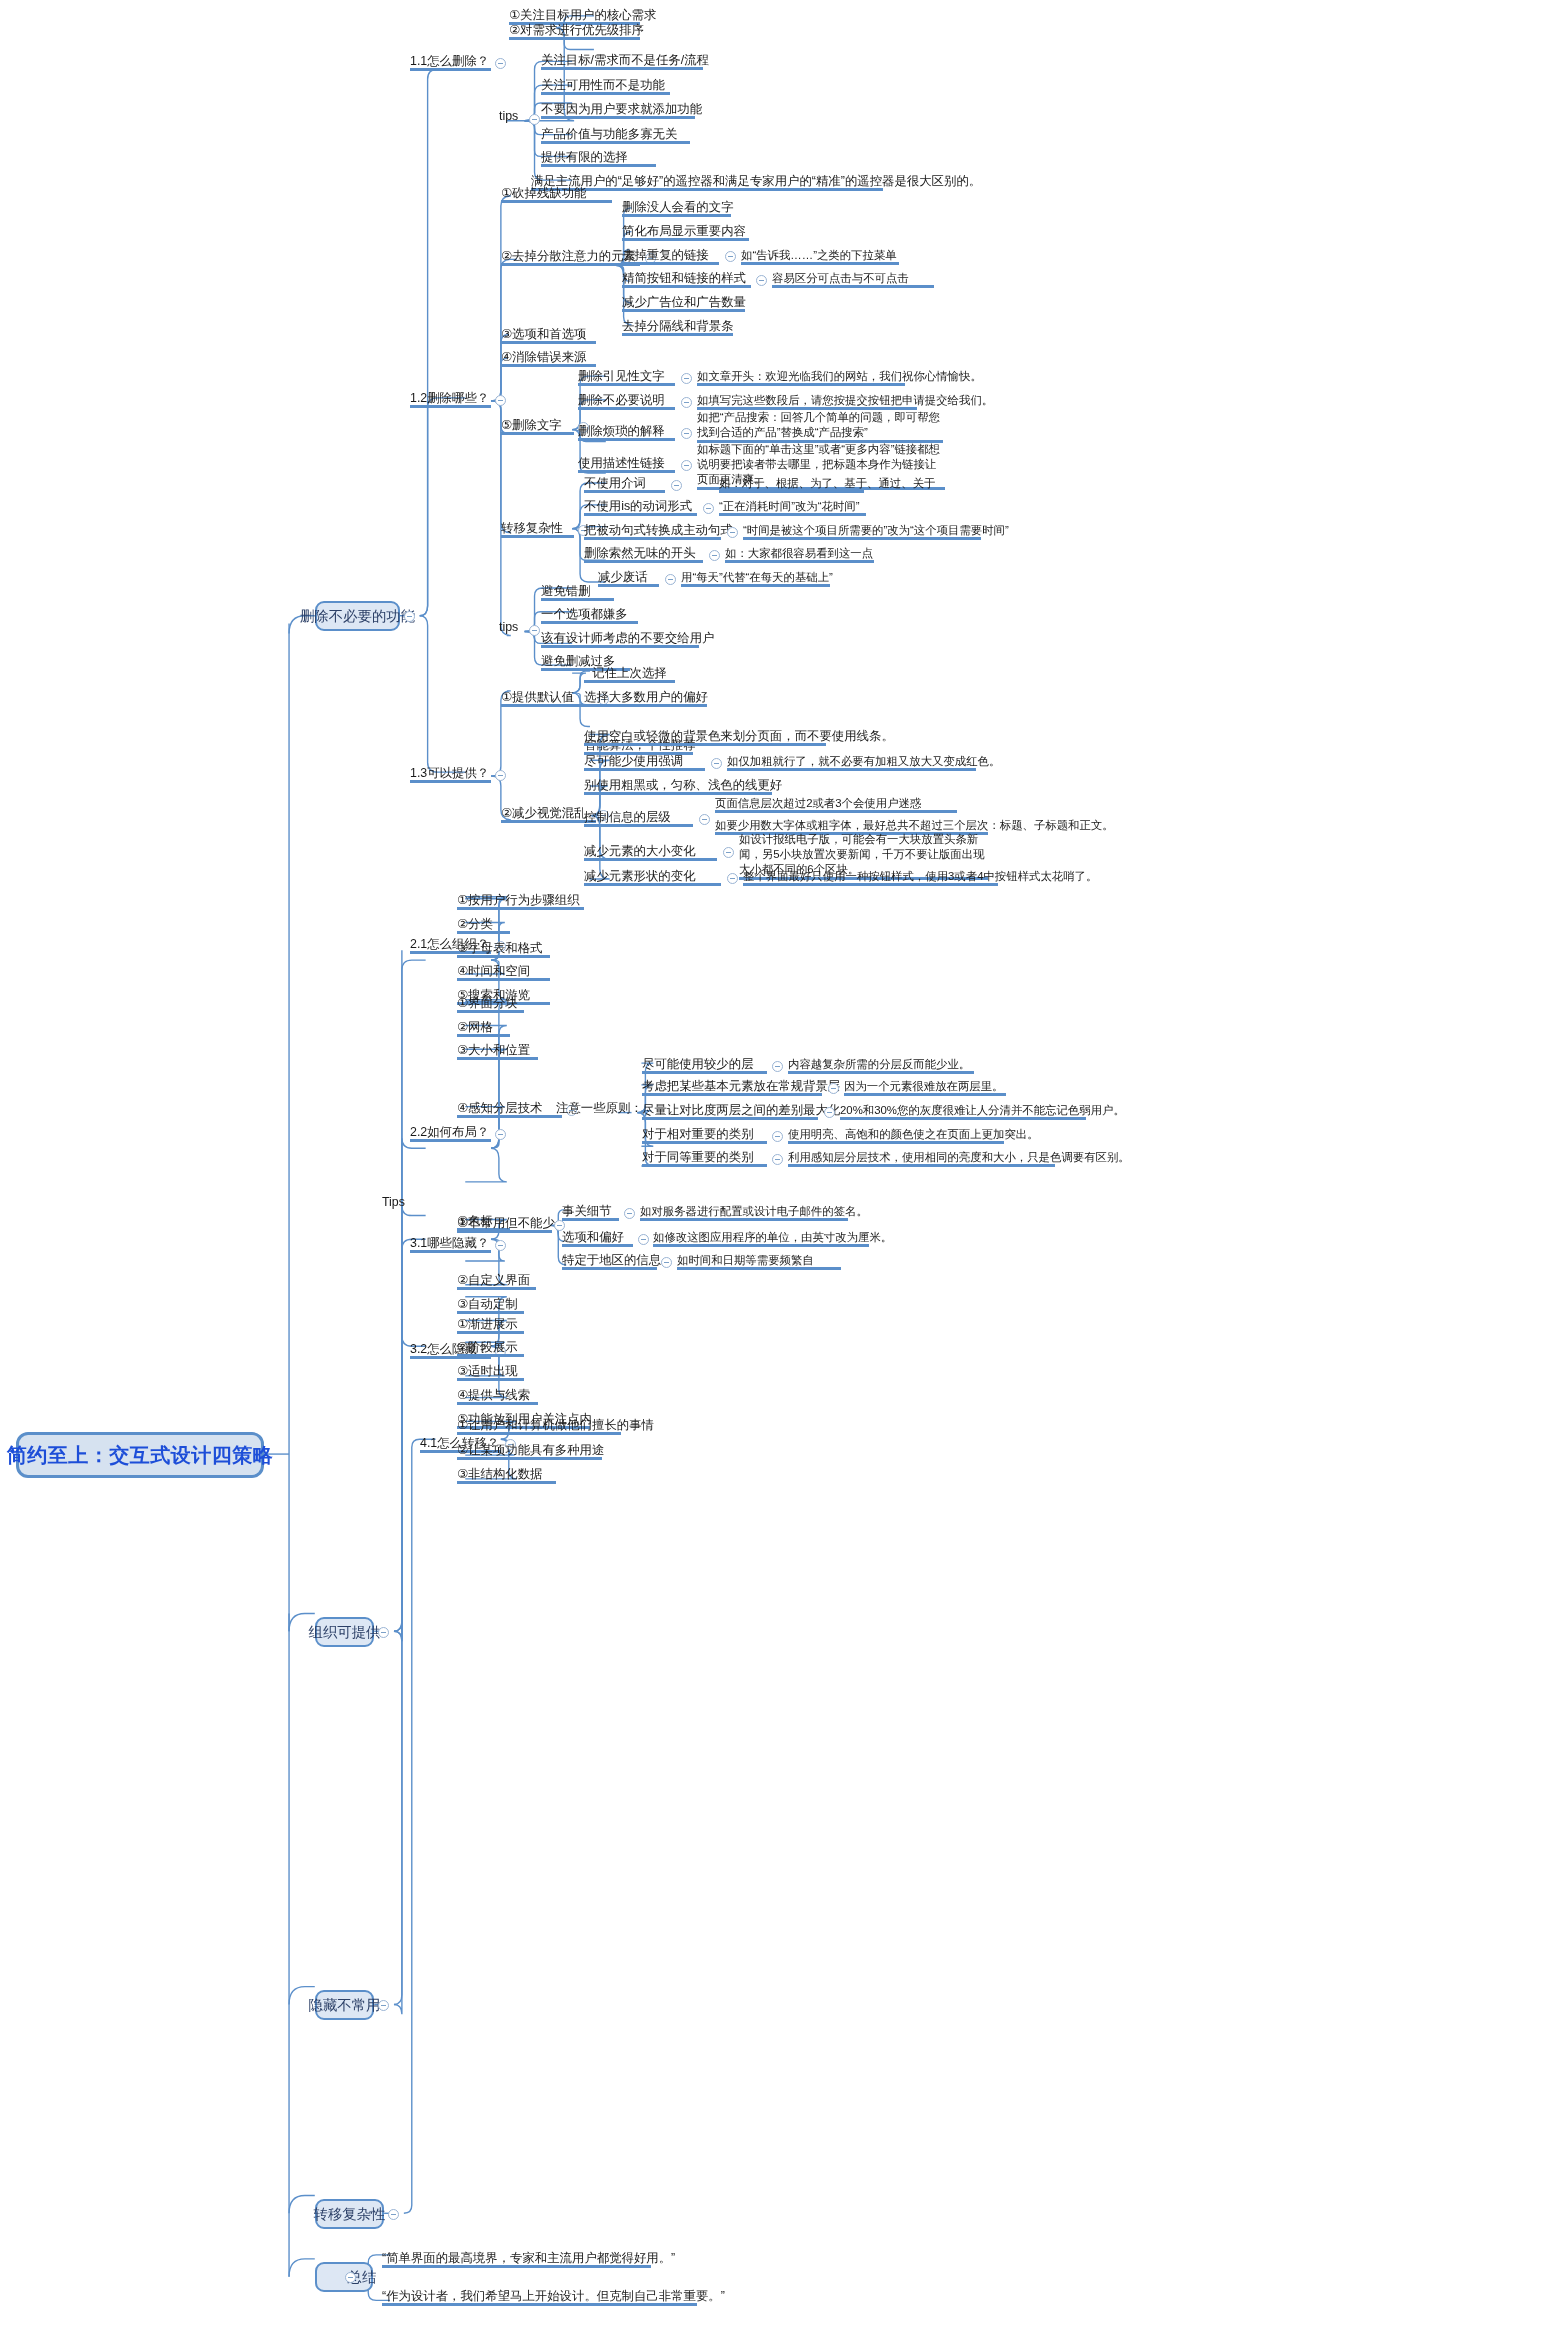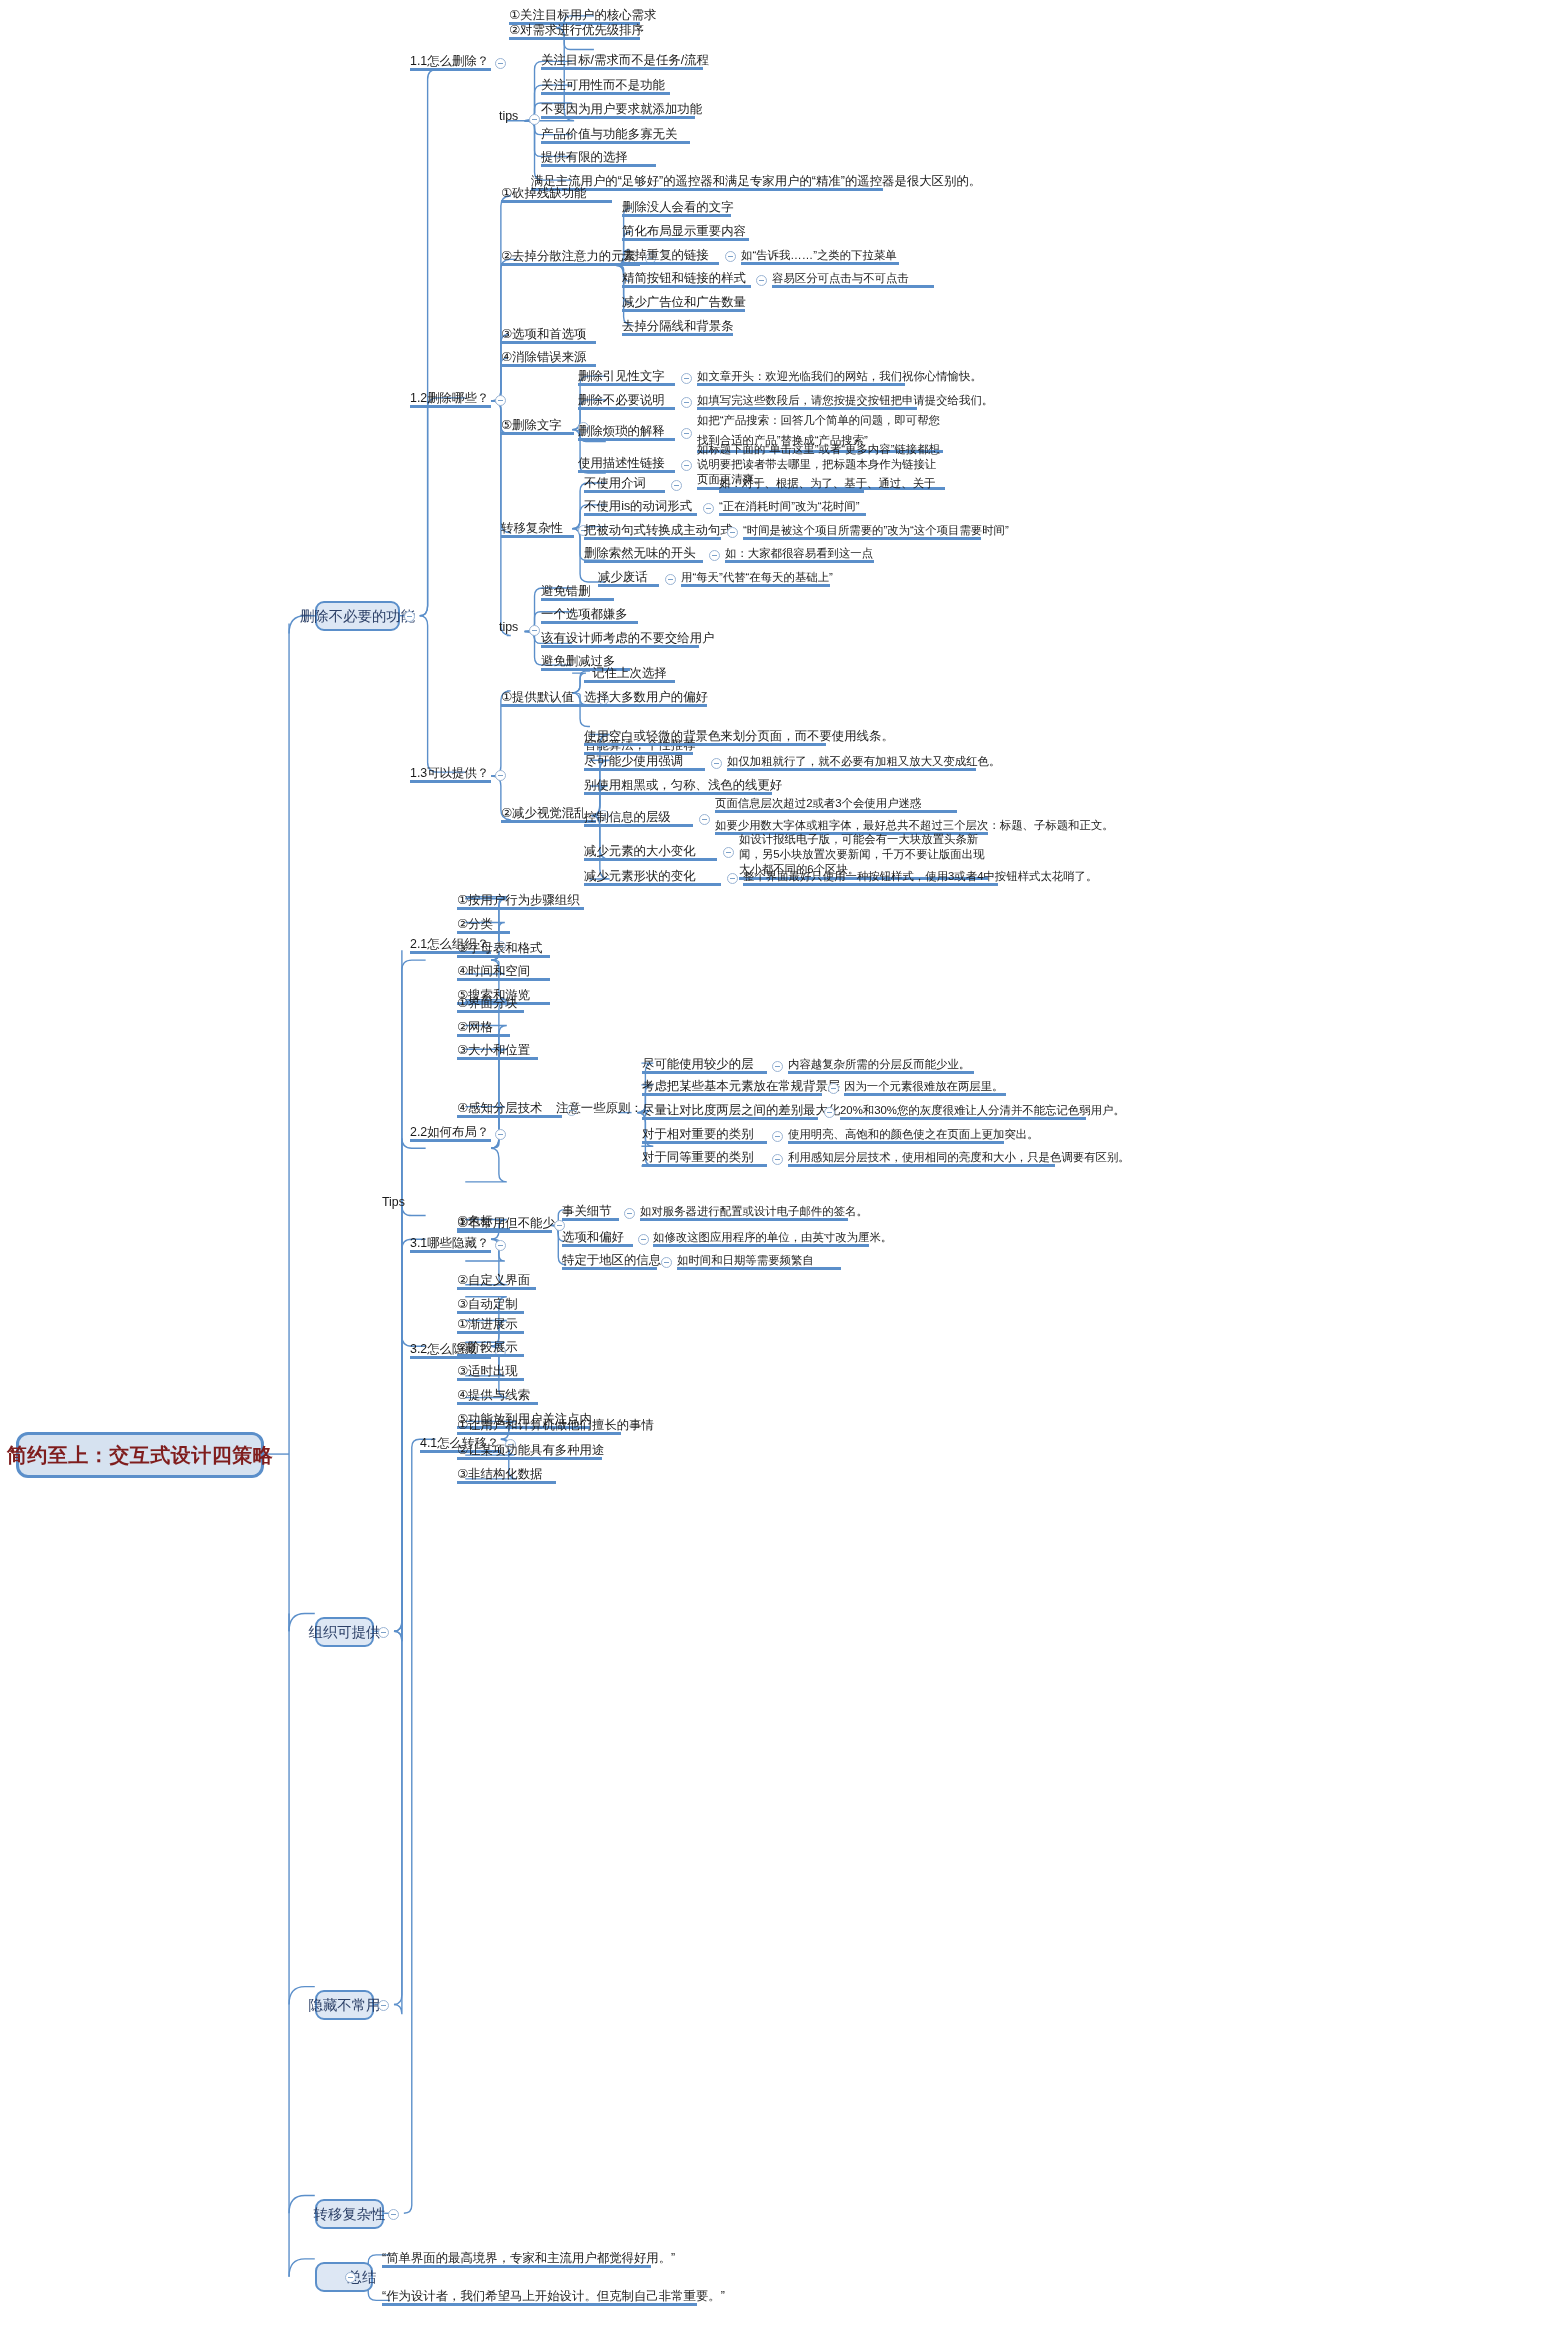--- a/index.html
+++ b/index.html
@@ -24,21 +24,21 @@
 
   
   .root-node {
     position: absolute;
     left: 16px; top: 1432px;
     width: 248px; height: 46px;
     background: #d6e2f0;
     border: 3px solid #5b8fca;
     border-radius: 12px;
     display: flex; align-items: center; justify-content: center;
-    color: #7f1d1d;
+    color: #1d4ed8;
     font-size: 20px;
     font-weight: bold;
     letter-spacing: 0.5px;
     white-space: nowrap;
   }
 
   
   .l1-node {
     position: absolute;
     background: #dde7f4;
@@ -290,21 +290,21 @@
   <div class="tnode bar" style="left:578px; top:369px; width:97px;">删除引见性文字</div>
   <div class="toggle" style="left:681px; top:373px;"></div>
   <div class="tnode bar small" style="left:697px; top:369px; width:208px;">如文章开头：欢迎光临我们的网站，我们祝你心情愉快。</div>
 
   <div class="tnode bar" style="left:578px; top:393px; width:97px;">删除不必要说明</div>
   <div class="toggle" style="left:681px; top:397px;"></div>
   <div class="tnode bar small" style="left:697px; top:393px; width:220px;">如填写完这些数段后，请您按提交按钮把申请提交给我们。</div>
 
   <div class="tnode bar" style="left:578px; top:424px; width:97px;">删除烦琐的解释</div>
   <div class="toggle" style="left:681px; top:428px;"></div>
-  <div class="tnode bar small" style="left:697px; top:410px; width:246px; white-space:normal; line-height:20px;">如把“产品搜索：回答几个简单的问题，即可帮您找到合适的产品”替换成“产品搜索”</div>
+  <div class="tnode bar small" style="left:697px; top:410px; width:246px; white-space:normal; line-height:15px;">如把“产品搜索：回答几个简单的问题，即可帮您找到合适的产品”替换成“产品搜索”</div>
 
   <div class="tnode bar" style="left:578px; top:456px; width:97px;">使用描述性链接</div>
   <div class="toggle" style="left:681px; top:460px;"></div>
   <div class="tnode bar small" style="left:697px; top:442px; width:248px; white-space:normal; line-height:15px;">如标题下面的“单击这里”或者“更多内容”链接都想说明要把读者带去哪里，把标题本身作为链接让页面更清爽。</div>
 
   <div class="tnode bar" style="left:501px; top:521px; width:73px;">转移复杂性</div>
   <div class="toggle" style="left:578px; top:525px;"></div>
 
   <div class="tnode bar" style="left:584px; top:476px; width:81px;">不使用介词</div>
   <div class="toggle" style="left:671px; top:480px;"></div>

